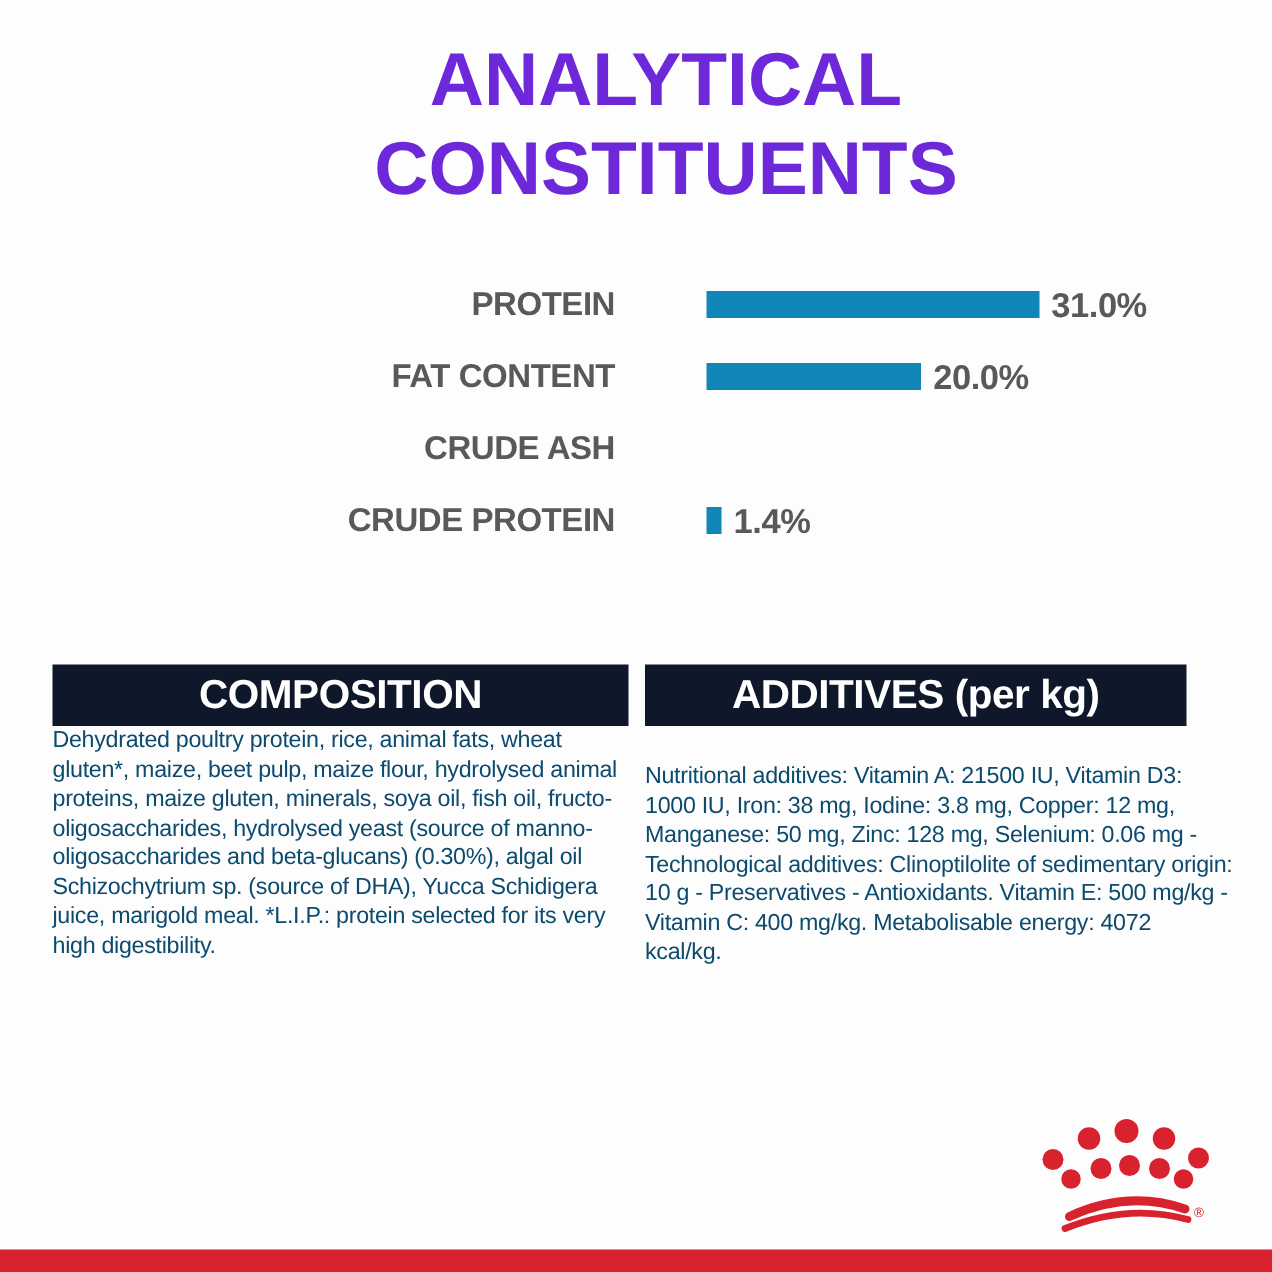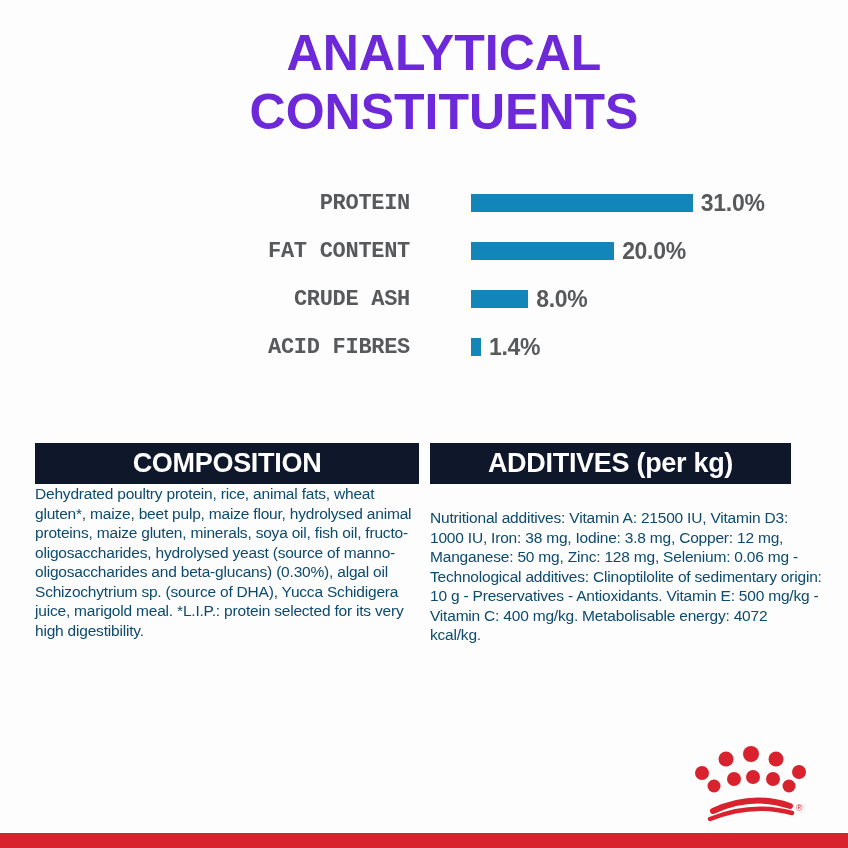--- a/index.html
+++ b/index.html
@@ -22,21 +22,20 @@
   }
 
   
   .chart{position:absolute;top:179px;left:0;width:848px;}
   .chart-row{display:flex;align-items:center;height:48px;}
   .chart-label{
     width:410px;text-align:right;
     font-weight:bold;font-size:22px;letter-spacing:-0.3px;
     color:#58595b;
     flex:0 0 410px;
-    font-family:Liberation Mono, monospace;
   }
   .chart-track{margin-left:13px;display:flex;align-items:center;padding-left:48px;}
   .chart-bar{height:18px;background:#1286b8;flex:0 0 auto;}
   .chart-value{
     margin-left:8px;
     font-weight:bold;font-size:23px;letter-spacing:-0.3px;
     color:#58595b;white-space:nowrap;
   }
 
   
@@ -87,27 +86,23 @@
       </div>
       <div class="chart-row">
         <div class="chart-label">FAT CONTENT</div>
         <div class="chart-track">
           <div class="chart-bar" style="background: rgb(18, 134, 184); width: 143.125px;"></div>
           <div class="chart-value">20.0%</div>
         </div>
       </div>
       <div class="chart-row">
         <div class="chart-label">CRUDE ASH</div>
-        <div class="chart-track">
-          <div class="chart-bar" style="background: rgb(18, 134, 184); width: 57.25px;"></div>
-          <div class="chart-value">8.0%</div>
-        </div>
       </div>
       <div class="chart-row">
-        <div class="chart-label">ACID FIBRES</div>
+        <div class="chart-label">CRUDE PROTEIN</div>
         <div class="chart-track">
           <div class="chart-bar" style="background: rgb(18, 134, 184); width: 10.0187px;"></div>
           <div class="chart-value">1.4%</div>
         </div>
       </div>
     </div>
 
   <div class="section-header left">
     <span>COMPOSITION</span>
   </div>

